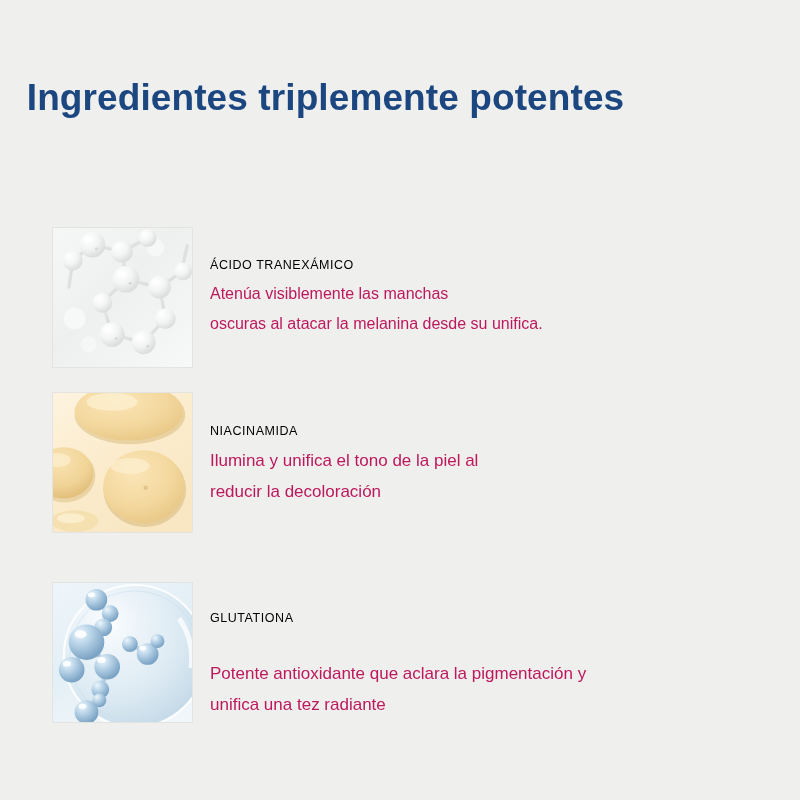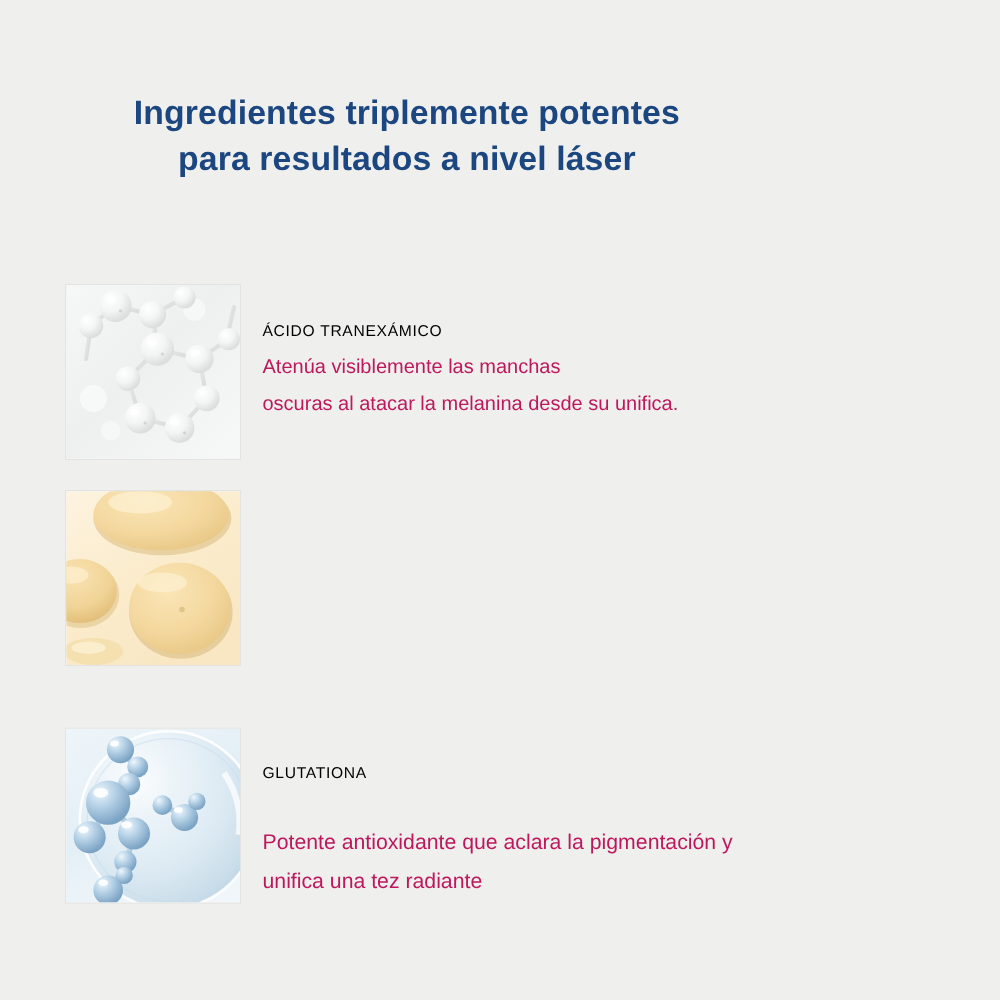--- a/index.html
+++ b/index.html
@@ -24,21 +24,21 @@
   }
 
   
   .heading {
     position: absolute;
     left: 0;
     top: 72px;
     width: 651px;
     text-align: center;
     color: #1b4680;
-    font-size: 27px;
+    font-size: 37px;
     font-weight: 600;
     line-height: 1.38;
     letter-spacing: 0.1px;
   }
   .heading .line { display: block; }
 
   
   .ingredient-list {
     position: absolute;
     left: 0;
@@ -100,21 +100,20 @@
   .ingredient.r2 .copy { top: 29px; }
   .ingredient.r2 .ing-desc { font-size: 17px; margin-top: 33px; }
 </style>
 </head>
 <body>
 
 <div class="page">
 
   <h1 class="heading">
     <span class="line">Ingredientes triplemente potentes</span>
-    <span class="line">para resultados a nivel láser</span>
   </h1>
 
   <div class="ingredient-list">
 
     <div class="ingredient r0">
       <div class="thumb">
         <svg viewBox="0 0 141 141" preserveAspectRatio="xMidYMid slice" aria-hidden="true">
           <defs>
             <linearGradient id="bgW" x1="0" y1="0" x2="1" y2="1">
               <stop offset="0%" stop-color="#f6f7f7"></stop>
@@ -229,20 +228,27 @@
             <ellipse cx="93" cy="98" rx="42" ry="38" fill="#cfae6c" opacity="0.45"></ellipse>
             <ellipse cx="92" cy="95" rx="41" ry="37" fill="url(#dropA)"></ellipse>
             <ellipse cx="78" cy="74" rx="20" ry="8" fill="#fdf2d5" opacity="0.62"></ellipse>
             <circle cx="94" cy="96" r="2.2" fill="#d9b87a" opacity="0.7"></circle>
           </g>
 
           <ellipse cx="22" cy="130" rx="24" ry="11" fill="#f3dca8" opacity="0.75"></ellipse>
           <ellipse cx="18" cy="127" rx="14" ry="5" fill="#fdf3d8" opacity="0.7"></ellipse>
         </svg>
       </div>
+      <div class="copy">
+        <div class="ing-name">NIACINAMIDA</div>
+        <div class="ing-desc">
+          <span class="line">Ilumina y unifica el tono de la piel al</span>
+          <span class="line">reducir la decoloración</span>
+        </div>
+      </div>
     </div>
 
     <div class="ingredient r2">
       <div class="thumb">
         <svg viewBox="0 0 141 141" preserveAspectRatio="xMidYMid slice" aria-hidden="true">
           <defs>
             <linearGradient id="bgB" x1="0" y1="0" x2="0.5" y2="1">
               <stop offset="0%" stop-color="#eef5f9"></stop>
               <stop offset="55%" stop-color="#e3eff6"></stop>
               <stop offset="100%" stop-color="#f0f6f9"></stop>

